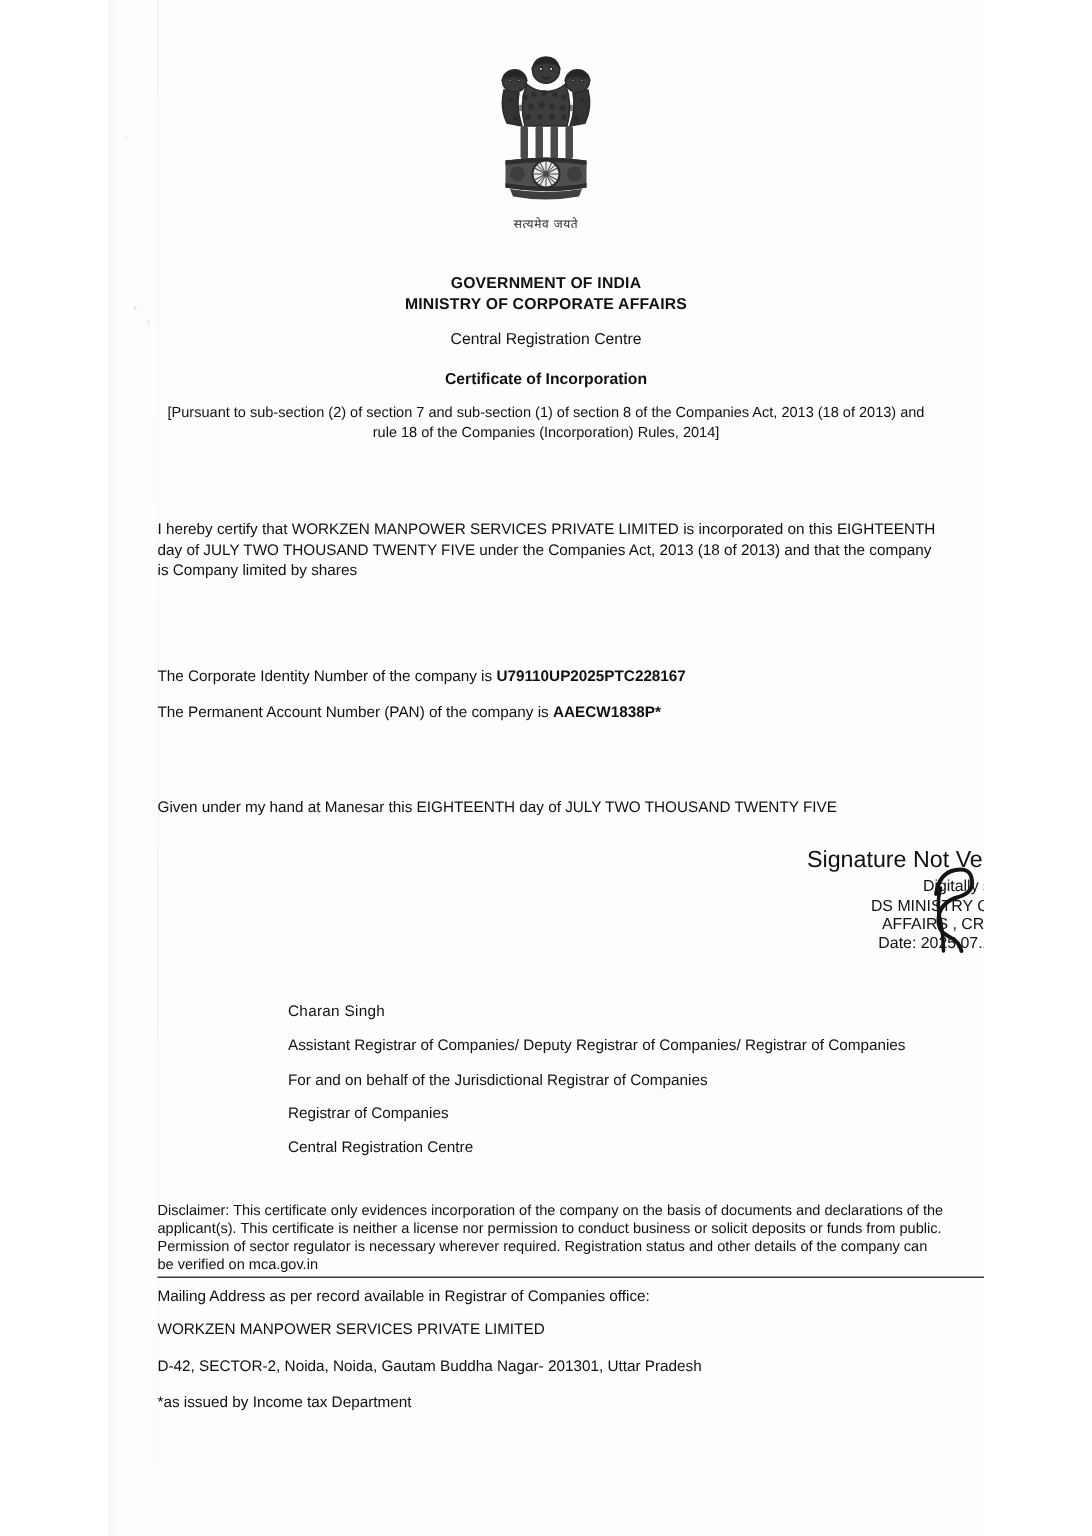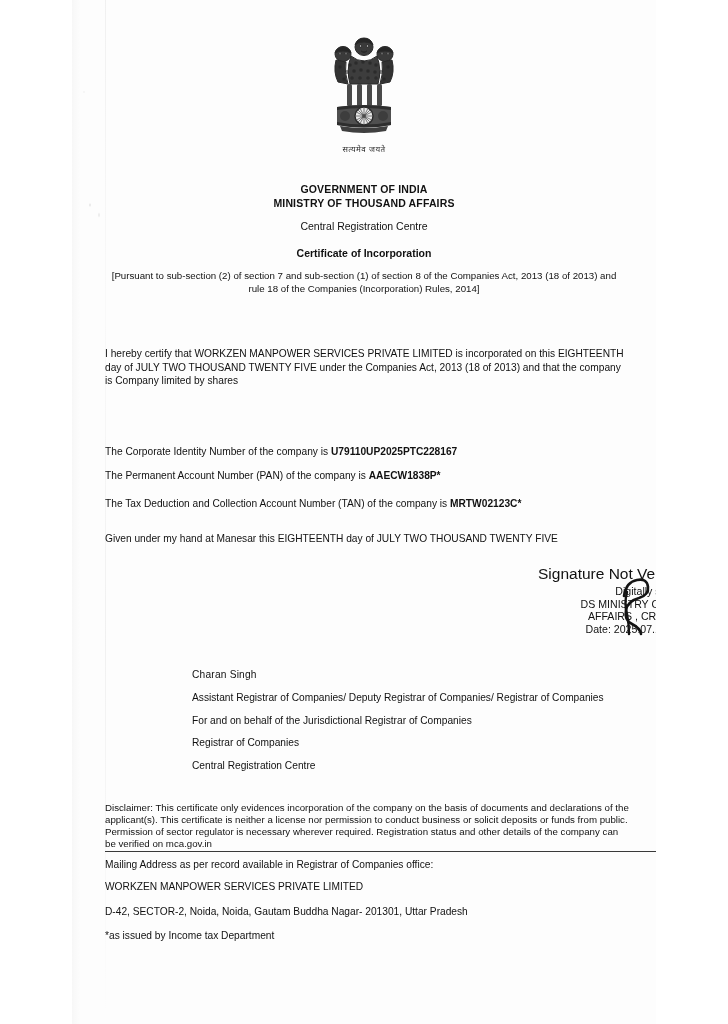--- a/index.html
+++ b/index.html
@@ -276,44 +276,41 @@
         </g>
 
         <path d="M24 92 q24 4 48 0 l-2 5 q-22 4 -44 0z" fill="#3f3f3f" stroke="none"></path>
       </g>
     </svg>
     <div class="emblem-motto">सत्यमेव जयते</div>
   </div>
 
   <div class="hdr gov-line">
     <div>GOVERNMENT OF INDIA</div>
-    <div>MINISTRY OF THOUSAND AFFAIRS</div>
+    <div>MINISTRY OF CORPORATE AFFAIRS</div>
   </div>
 
   <div class="hdr crc-line">Central Registration Centre</div>
 
   <div class="hdr coi-line">Certificate of Incorporation</div>
 
   <div class="hdr pursuant">[Pursuant to sub-section (2) of section 7 and sub-section (1) of section 8 of the Companies Act, 2013 (18 of 2013) and rule 18 of the Companies (Incorporation) Rules, 2014]</div>
 
   <div class="block certify">
     <span>I hereby certify that </span><span>WORKZEN MANPOWER SERVICES PRIVATE LIMITED</span><span> is incorporated on this  EIGHTEENTH day of JULY  TWO THOUSAND TWENTY FIVE under the Companies Act, 2013 (18 of 2013) and that the company is Company limited by shares</span>
   </div>
 
   <div class="block cin">
     <span>The Corporate Identity Number of the company is </span><b>U79110UP2025PTC228167</b>
   </div>
 
   <div class="block pan">
     <span>The Permanent Account Number (PAN) of the company is </span><b>AAECW1838P*</b>
   </div>
 
-  <div class="block tan">
-    <span>The Tax Deduction and Collection Account Number (TAN) of the company is </span><b>MRTW02123C*</b>
-  </div>
 
   <div class="block given">Given under my hand at Manesar this  EIGHTEENTH day of JULY  TWO THOUSAND TWENTY FIVE</div>
 
   <div class="dsig">
     <div class="dsig-title">Signature Not Verified</div>
     <div class="dsig-lines">
       <div>Digitally signed by</div>
       <div>DS MINISTRY OF CORPORATE</div>
       <div>AFFAIRS , CRC MANESAR 2</div>
       <div>Date: 2025.07.18 16:33:43 IST</div>

